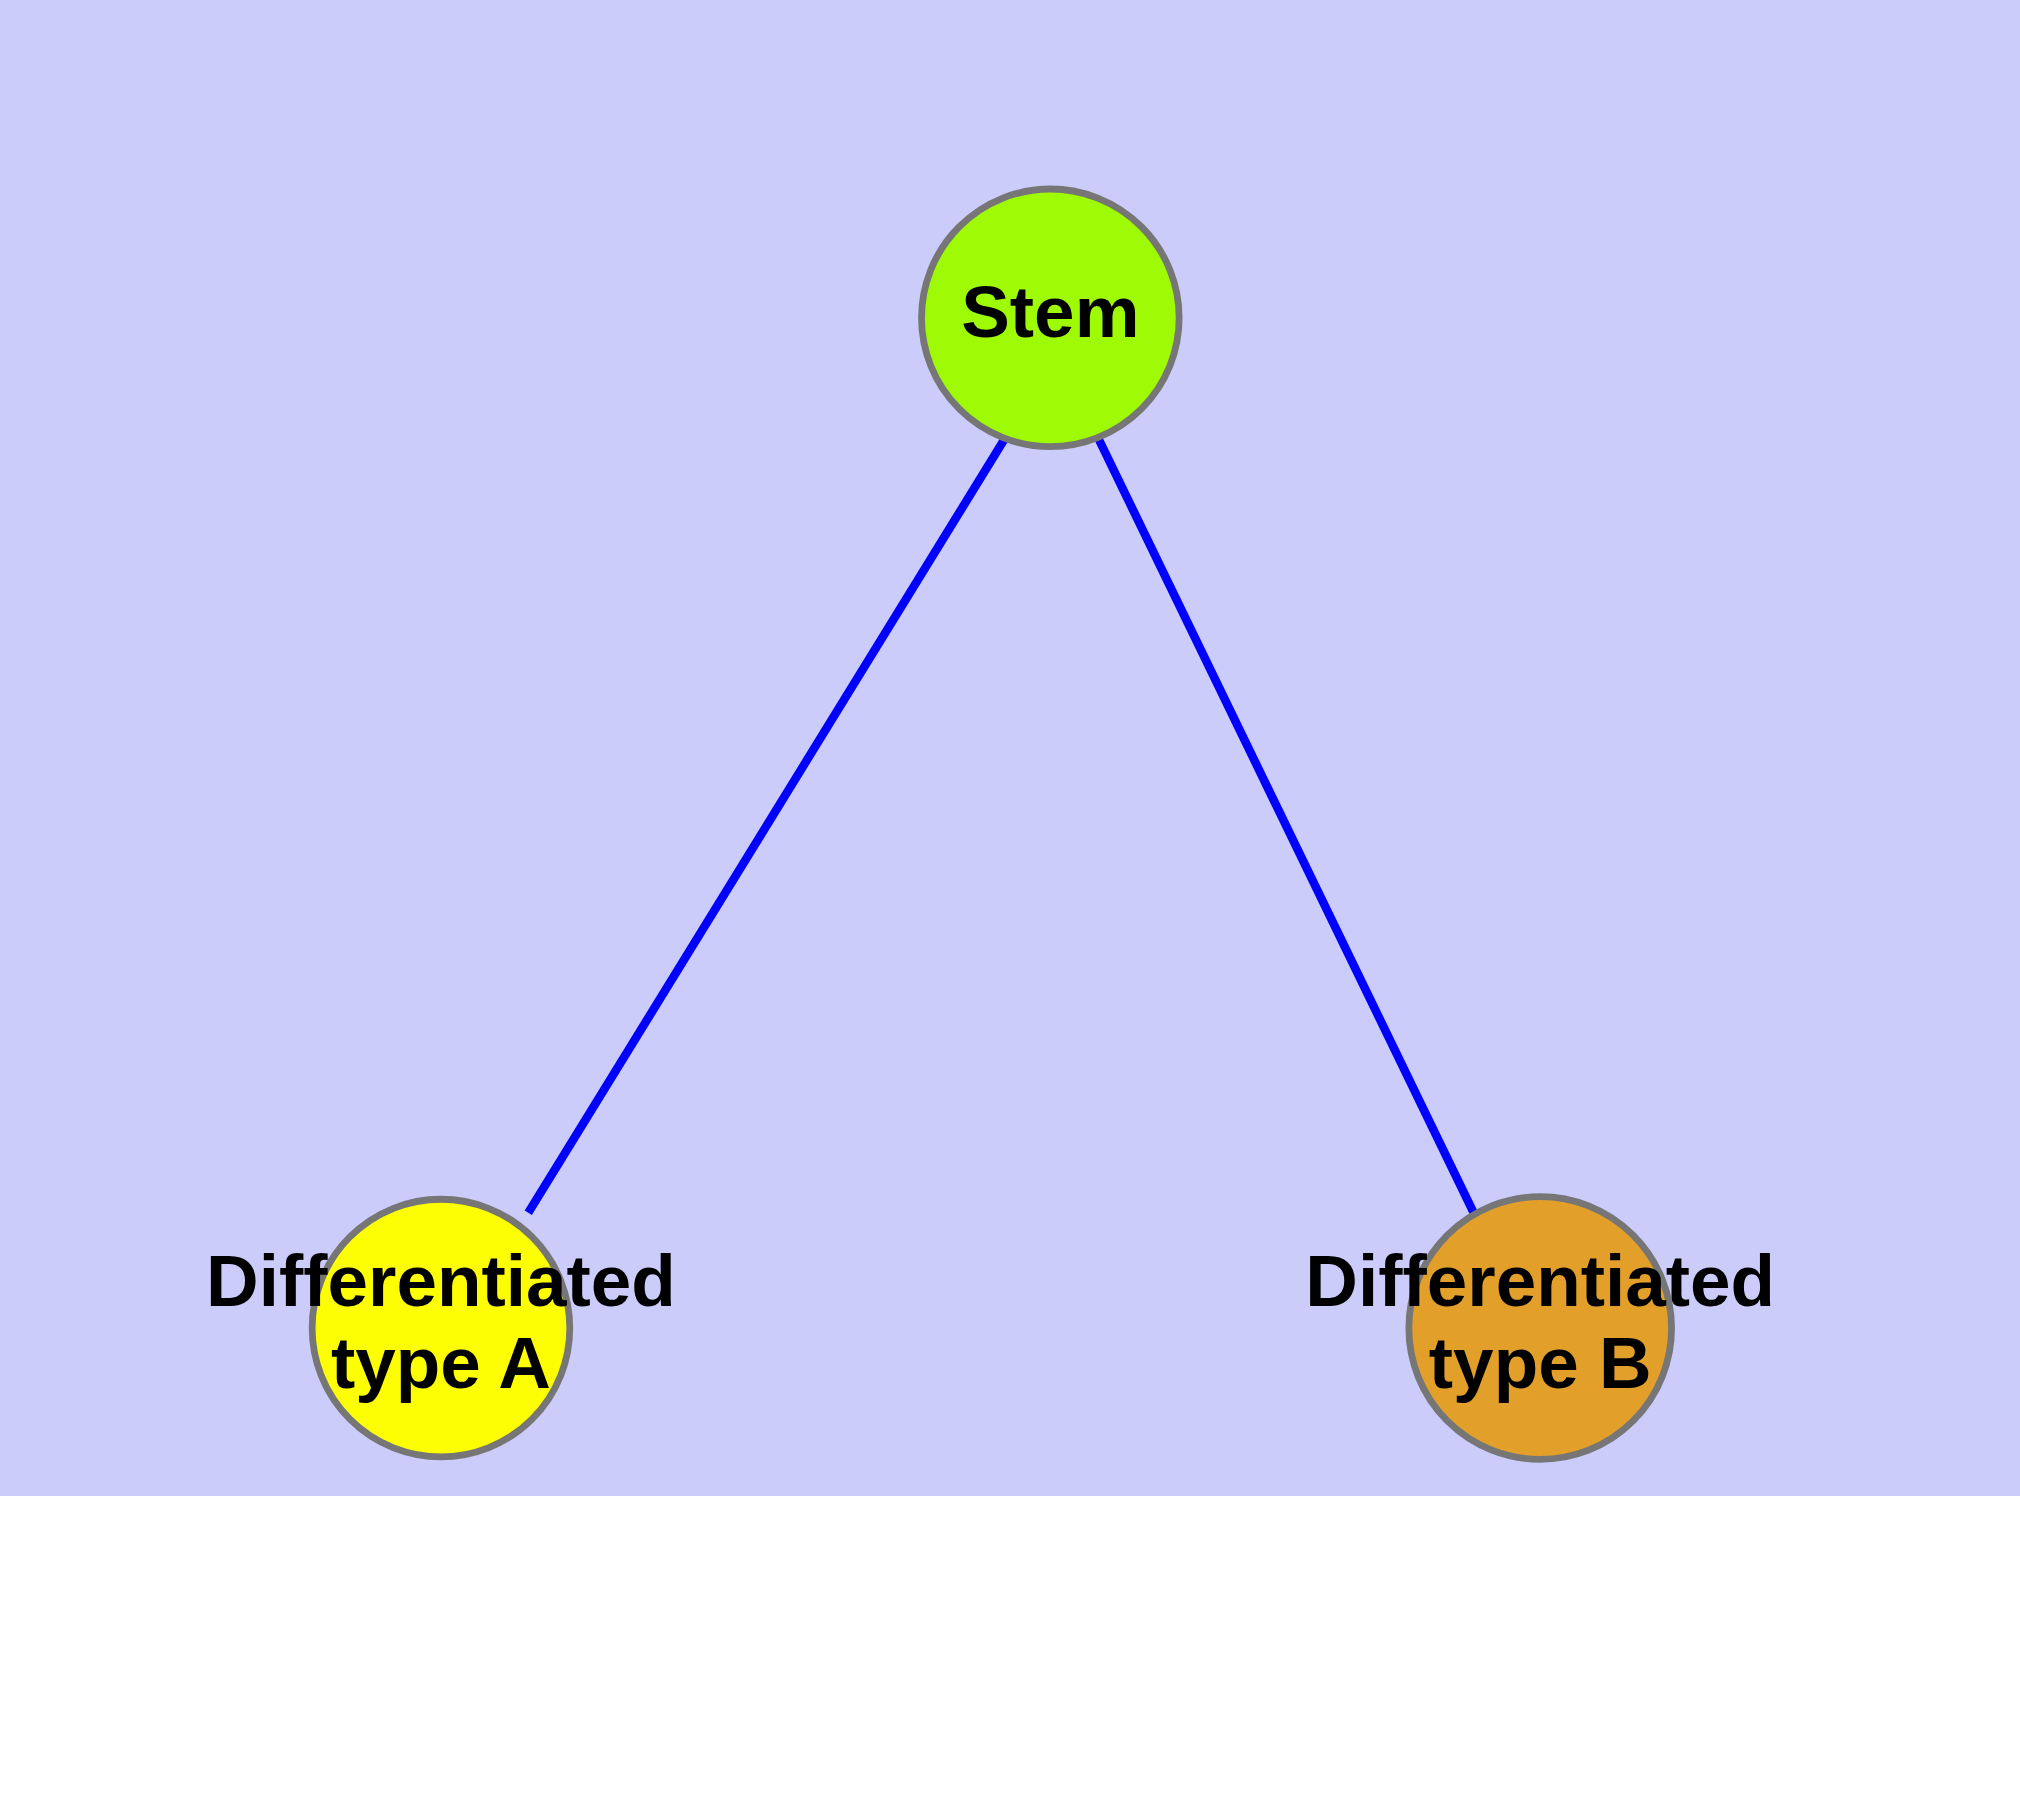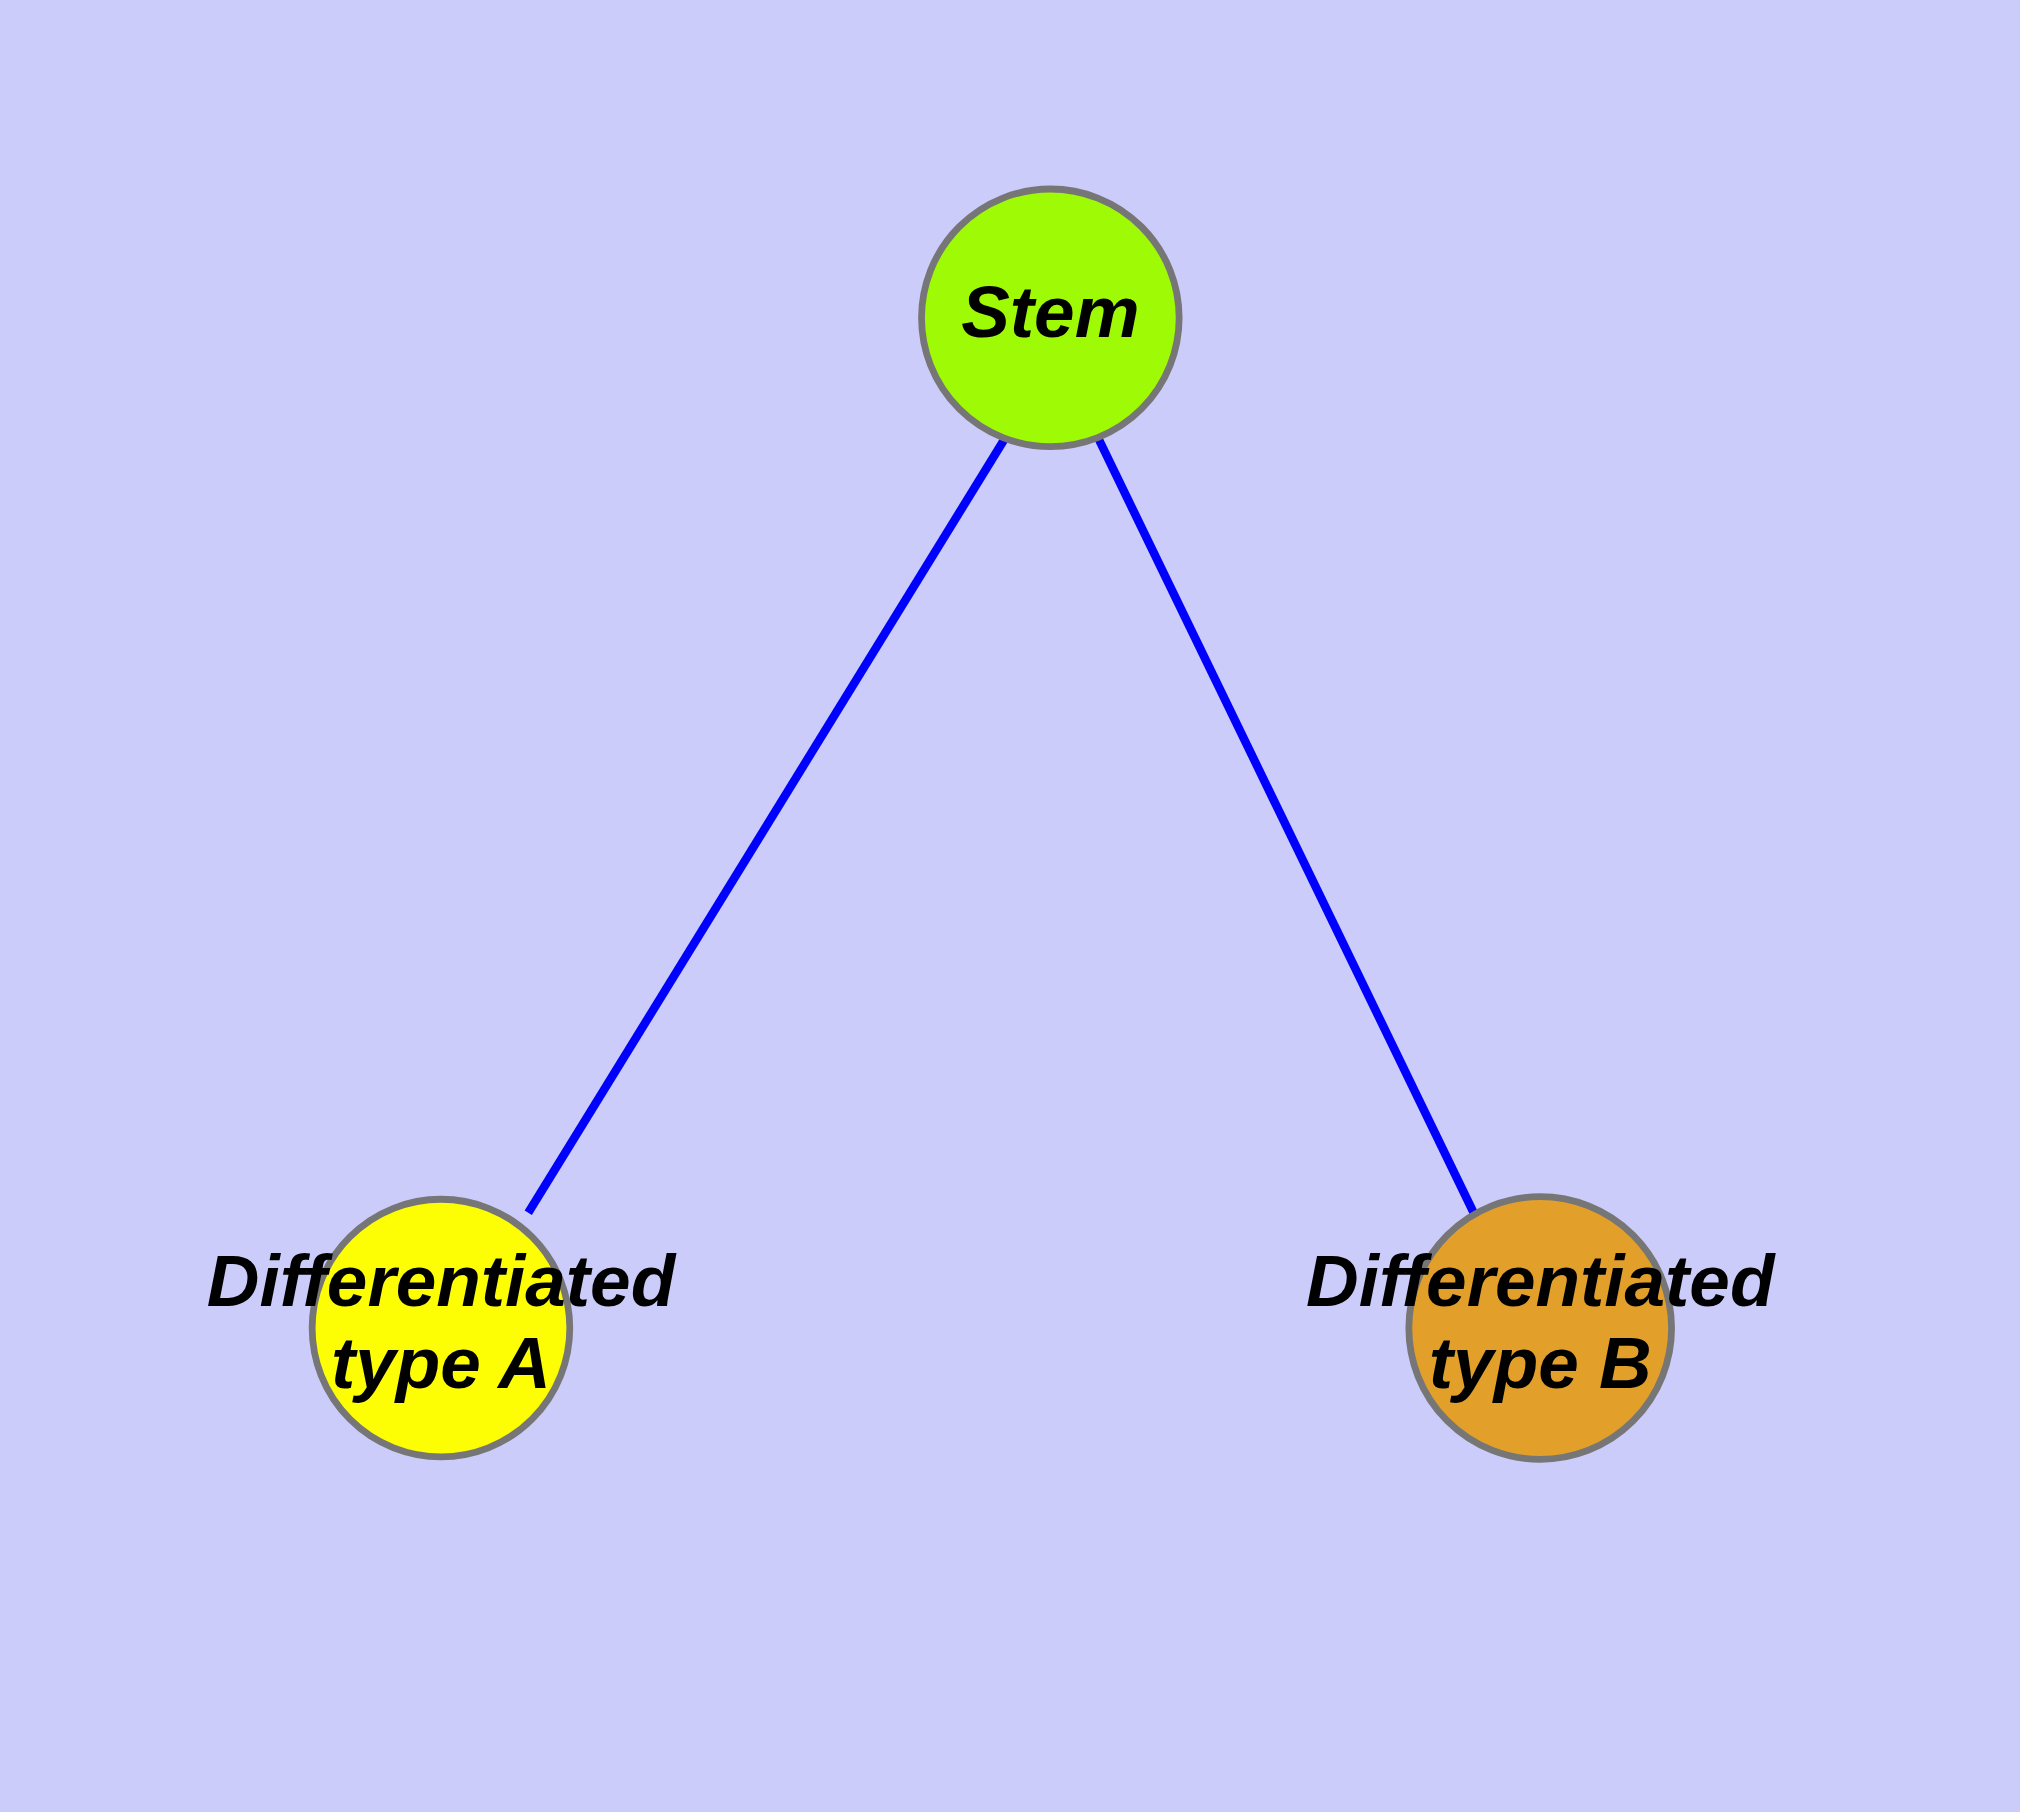--- a/index.html
+++ b/index.html
@@ -3,25 +3,24 @@
 <meta charset="utf-8">
 <style>
   html, body {
     margin: 0;
     padding: 0;
     background: #ffffff;
   }
   #canvas {
     position: relative;
     width: 2021px;
-    height: 1812px;
+    height: 1496px;
     background: #ccccfb;
     overflow: hidden;
     font-family: "Liberation Sans", sans-serif;
-    font-style: italic;
   }
   #graph-svg {
     position: absolute;
     left: 0;
     top: 0;
     width: 2021px;
     height: 1812px;
   }
   .node-label {
     font-family: "Liberation Sans", sans-serif;

